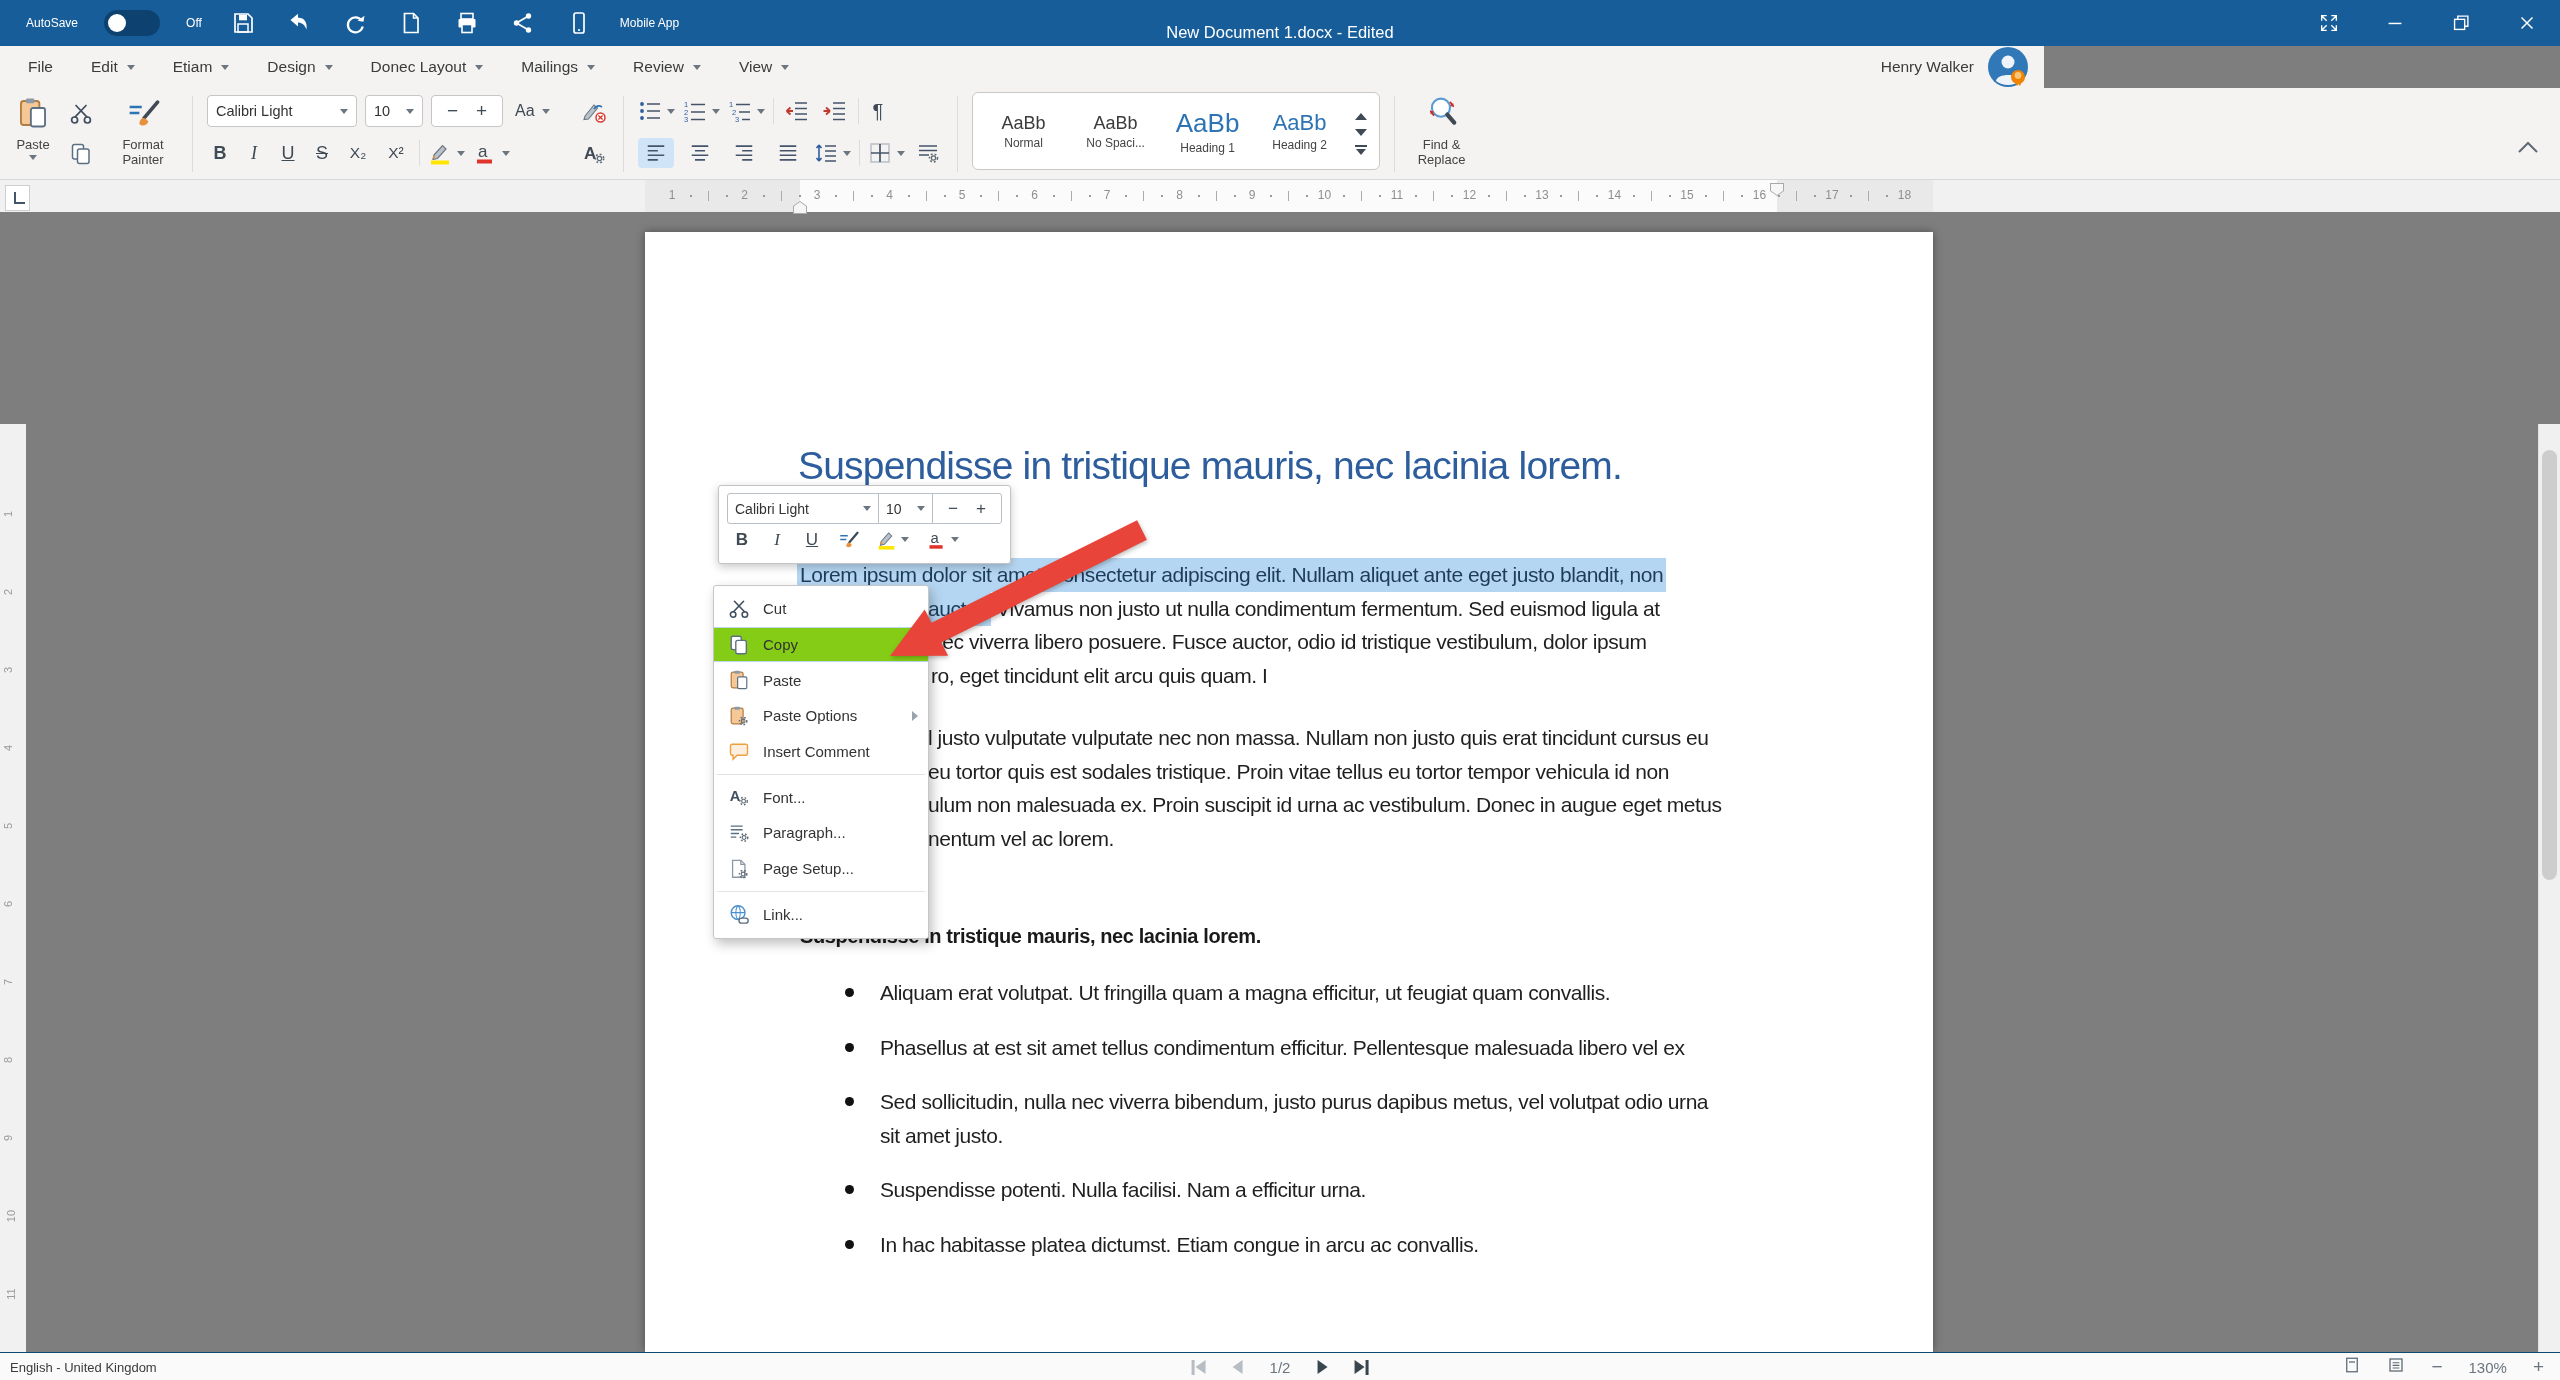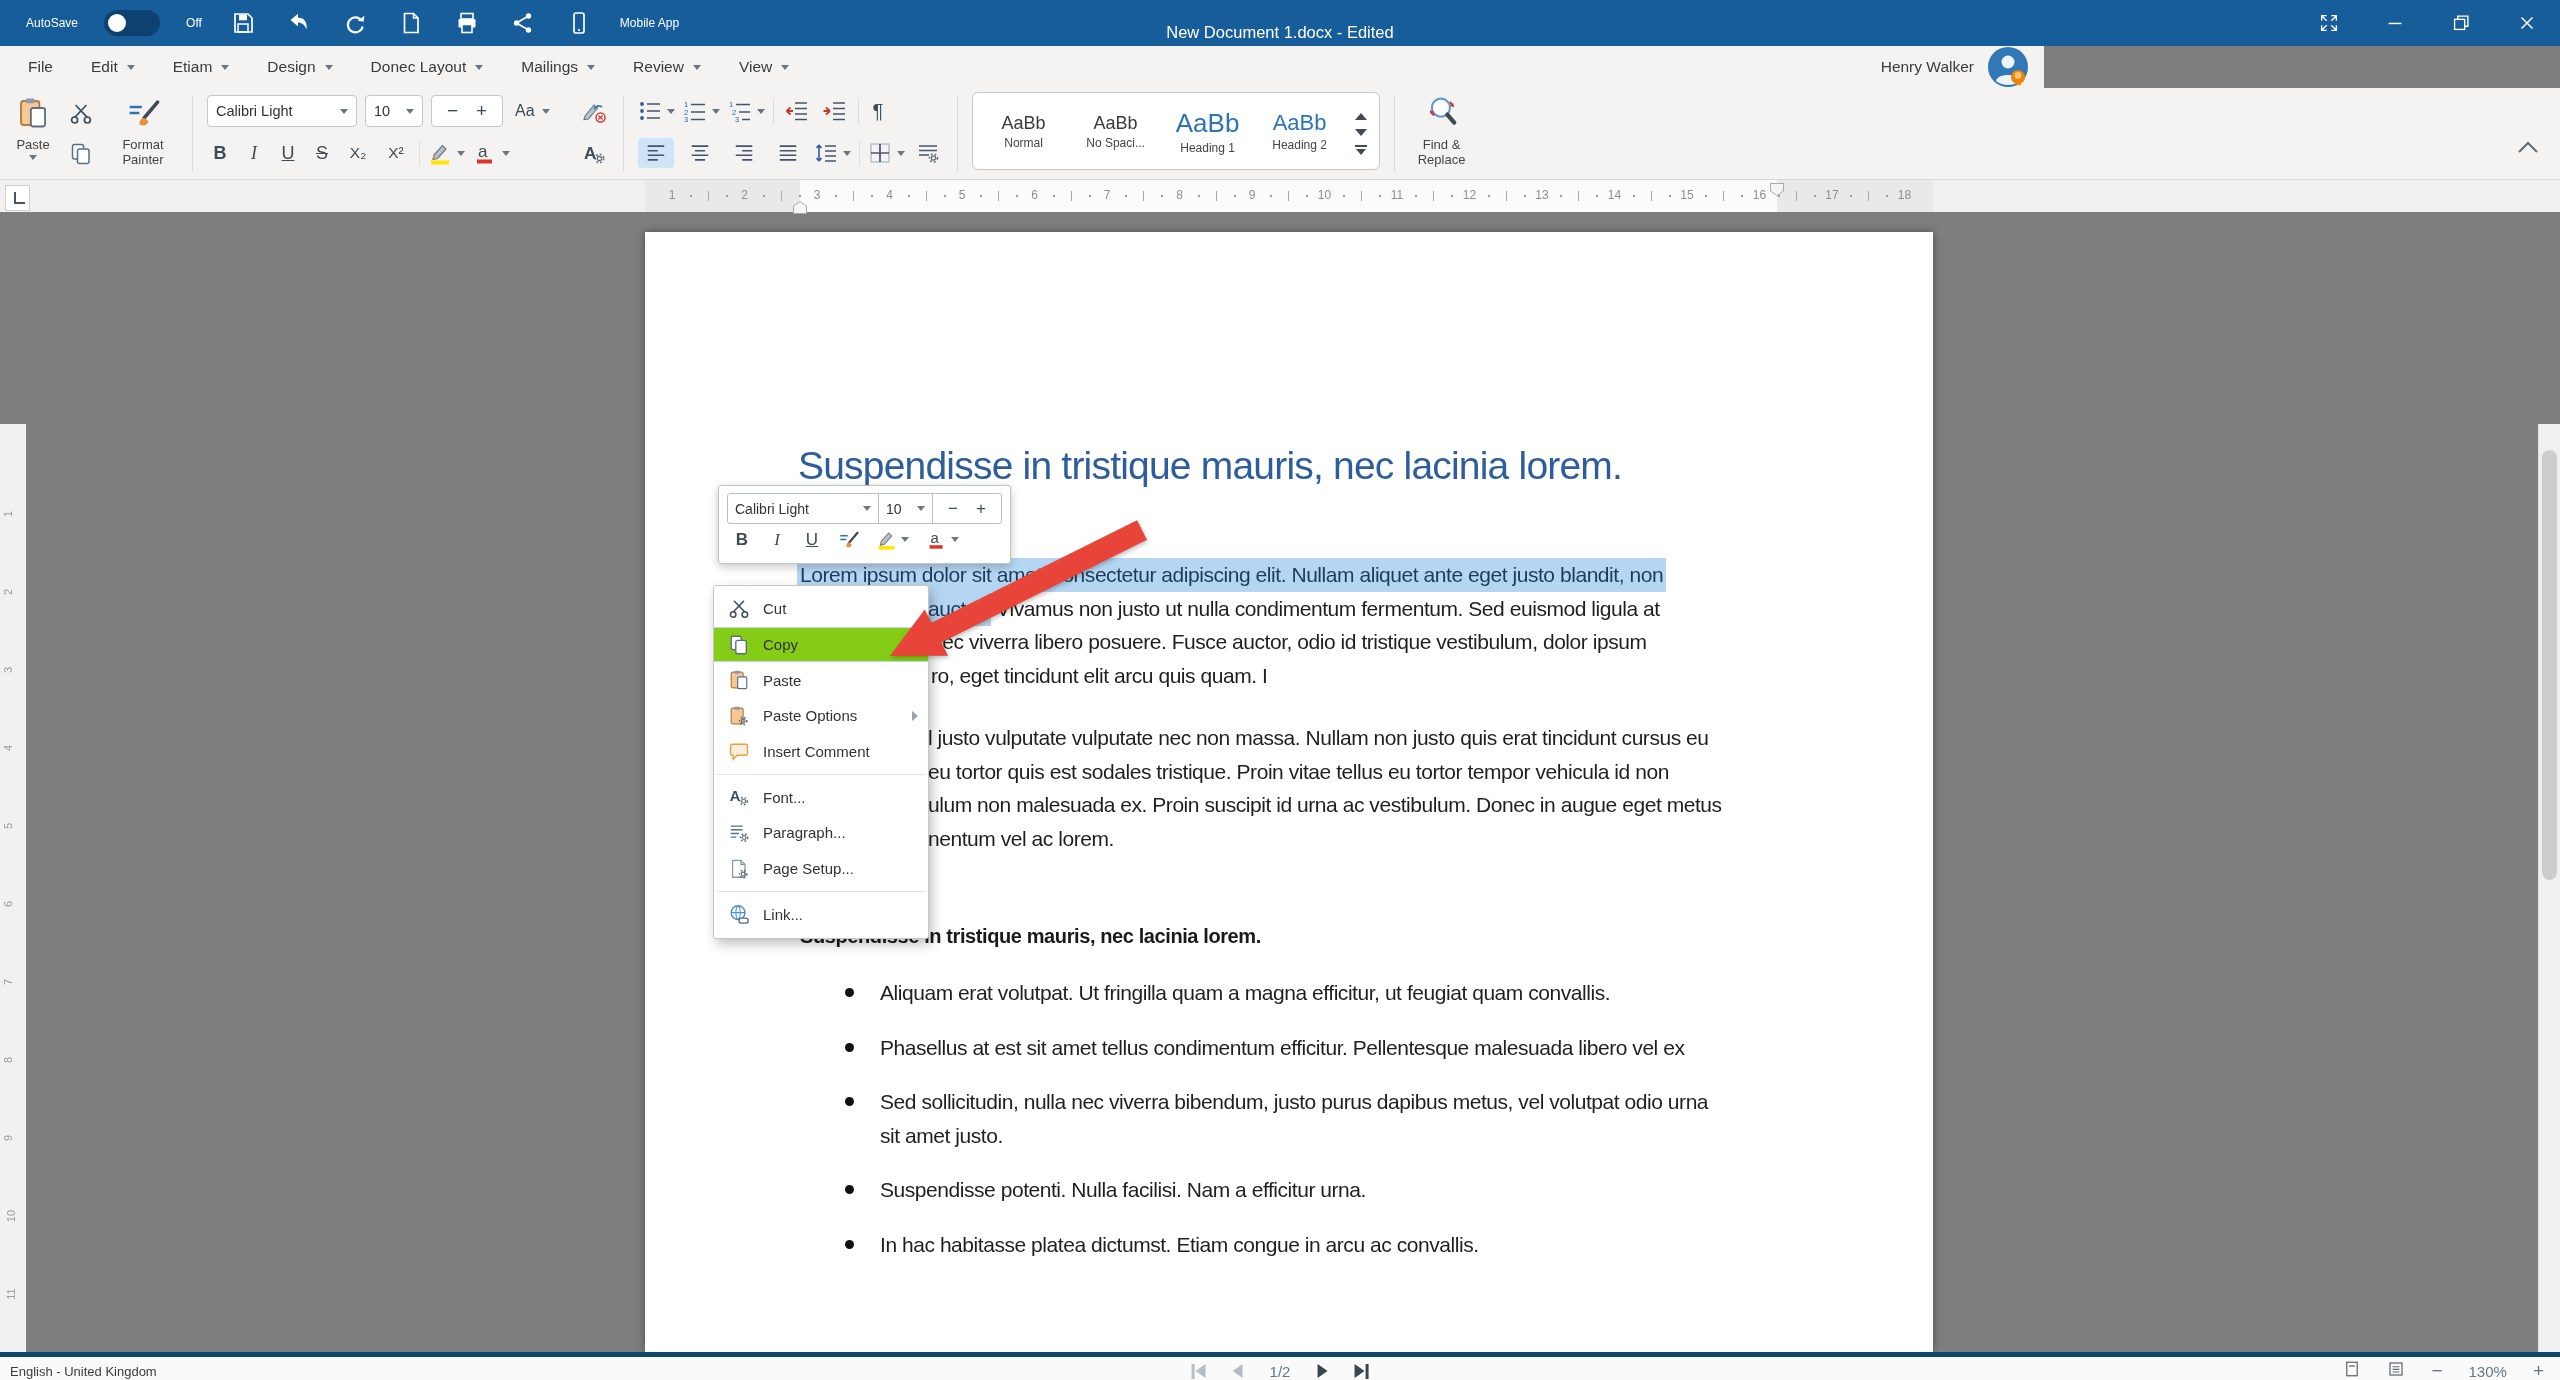--- a/index.html
+++ b/index.html
@@ -126,21 +126,21 @@
   .cm-sep { height:1px; background:#e2e2e2; margin:4.5px 3px; }
 
   
   .red-arrow { position:absolute; left:870px; top:518px; z-index:12; filter:drop-shadow(1px 2px 2px rgba(0,0,0,0.25)); }
 
   
   .scrolltrack { position:absolute; right:0; top:212px; width:22px; height:1140px; background:#f0f0f0; border-left:1px solid #e2e2e2; z-index:5; }
   .scrollthumb { position:absolute; right:3px; top:26px; width:15px; height:430px; background:#cdcdcd; border-radius:8px; }
 
   
-  .statusbar { position:absolute; left:0; top:1352px; width:2560px; height:28px; background:#fafafa; border-top:5px solid #0c4a6e; z-index:21; }
+  .statusbar { position:absolute; left:0; top:1352px; width:2560px; height:28px; background:#fafafa; border-top:1px solid #0c4a6e; z-index:21; }
   .sb-lang { position:absolute; left:10px; top:0; height:28px; display:flex; align-items:center; font-size:13px; color:#3c3c3c; }
   .pagenav { position:absolute; left:50%; top:0; transform:translateX(-50%); height:28px; display:flex; align-items:center; gap:27px; }
   .nav-tri-l { width:0; height:0; border-top:7px solid transparent; border-bottom:7px solid transparent; border-right:10px solid #b7bdc2; }
   .nav-tri-r { width:0; height:0; border-top:7px solid transparent; border-bottom:7px solid transparent; border-left:10px solid #39454f; }
   .nav-bar { width:2.5px; height:15px; background:#b7bdc2; }
   .nav-bar.dark { background:#39454f; }
   .nav-first, .nav-last { display:flex; align-items:center; gap:1.5px; }
   .sb-page { font-size:15px; color:#6b7680; }
   .sb-right { position:absolute; right:16px; top:0; height:28px; display:flex; align-items:center; gap:26px; }
   .sb-right svg { width:18px; height:18px; }

